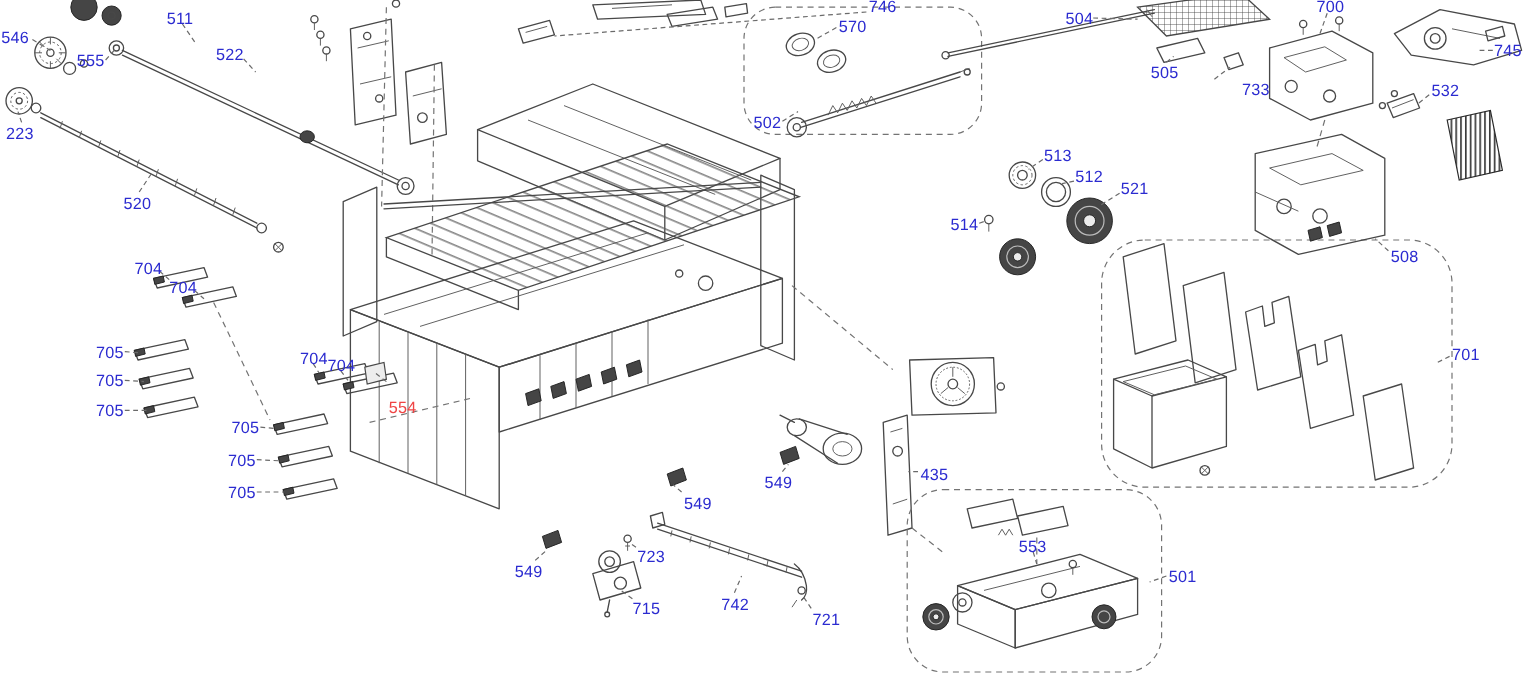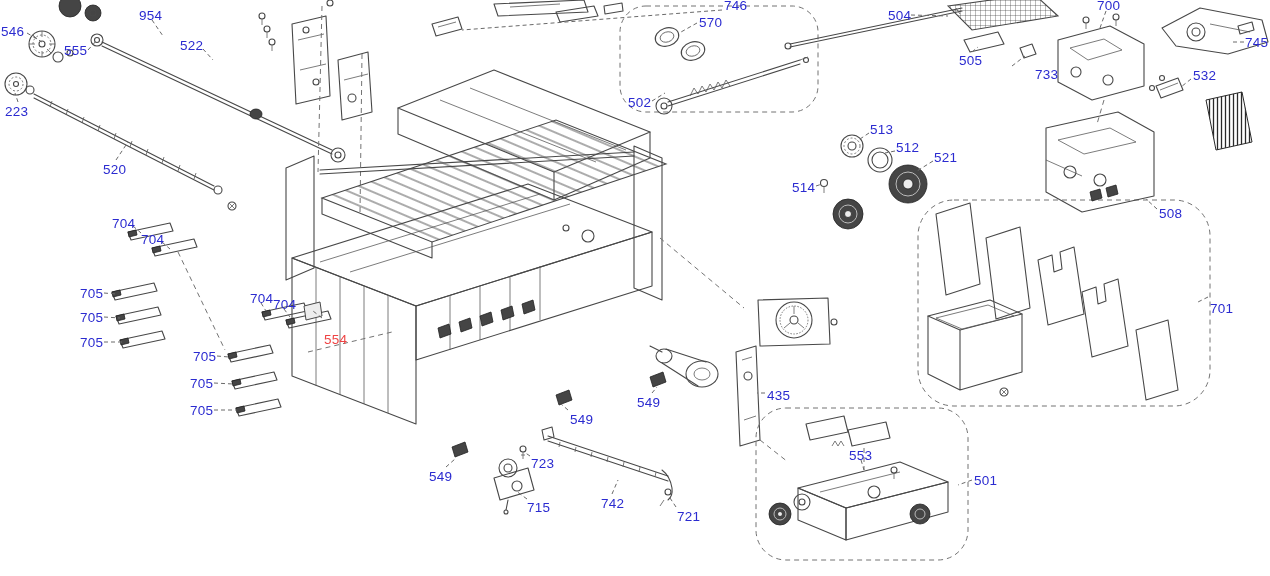--- a/index.html
+++ b/index.html
@@ -348,21 +348,21 @@
         <line x1="1244" y1="42" x2="1232" y2="42" stroke="#6a6a6a" stroke-width="1" stroke-dasharray="4 3"></line>
         <line x1="1191" y1="79" x2="1181" y2="87" stroke="#6a6a6a" stroke-width="1" stroke-dasharray="4 3"></line>
         <line x1="1157" y1="209" x2="1146" y2="199" stroke="#6a6a6a" stroke-width="1" stroke-dasharray="4 3"></line>
         <line x1="1208" y1="297" x2="1196" y2="303" stroke="#6a6a6a" stroke-width="1" stroke-dasharray="4 3"></line>
       </g>
   </svg>
 
   <div id="labels-layer">
       <span class="part-label" style="left: 1px; top: 24px; color: rgb(43, 43, 208);">546</span>
       <span class="part-label" style="left: 64px; top: 43px; color: rgb(43, 43, 208);">555</span>
-      <span class="part-label" style="left: 139px; top: 8px; color: rgb(43, 43, 208);">954</span>
+      <span class="part-label" style="left: 139px; top: 8px; color: rgb(43, 43, 208);">511</span>
       <span class="part-label" style="left: 180px; top: 38px; color: rgb(43, 43, 208);">522</span>
       <span class="part-label" style="left: 5px; top: 104px; color: rgb(43, 43, 208);">223</span>
       <span class="part-label" style="left: 103px; top: 162px; color: rgb(43, 43, 208);">520</span>
       <span class="part-label" style="left: 112px; top: 216px; color: rgb(43, 43, 208);">704</span>
       <span class="part-label" style="left: 141px; top: 232px; color: rgb(43, 43, 208);">704</span>
       <span class="part-label" style="left: 80px; top: 286px; color: rgb(43, 43, 208);">705</span>
       <span class="part-label" style="left: 80px; top: 310px; color: rgb(43, 43, 208);">705</span>
       <span class="part-label" style="left: 80px; top: 335px; color: rgb(43, 43, 208);">705</span>
       <span class="part-label" style="left: 250px; top: 291px; color: rgb(43, 43, 208);">704</span>
       <span class="part-label" style="left: 273px; top: 297px; color: rgb(43, 43, 208);">704</span>
@@ -387,15 +387,15 @@
       <span class="part-label" style="left: 767px; top: 388px; color: rgb(43, 43, 208);">435</span>
       <span class="part-label" style="left: 849px; top: 448px; color: rgb(43, 43, 208);">553</span>
       <span class="part-label" style="left: 974px; top: 473px; color: rgb(43, 43, 208);">501</span>
       <span class="part-label" style="left: 888px; top: 8px; color: rgb(43, 43, 208);">504</span>
       <span class="part-label" style="left: 959px; top: 53px; color: rgb(43, 43, 208);">505</span>
       <span class="part-label" style="left: 998px; top: 67px; color: rgb(43, 43, 208); margin-left: 37px;">733</span>
       <span class="part-label" style="left: 1097px; top: -2px; color: rgb(43, 43, 208);">700</span>
       <span class="part-label" style="left: 1245px; top: 35px; color: rgb(43, 43, 208);">745</span>
       <span class="part-label" style="left: 1193px; top: 68px; color: rgb(43, 43, 208);">532</span>
       <span class="part-label" style="left: 1159px; top: 206px; color: rgb(43, 43, 208);">508</span>
-      <span class="part-label" style="left: 1210px; top: 288px; color: rgb(43, 43, 208); margin-top: 13px;">701</span>
+      <span class="part-label" style="left: 1210px; top: 288px; color: rgb(43, 43, 208);">701</span>
     </div>
 </div>
 
 </body></html>

